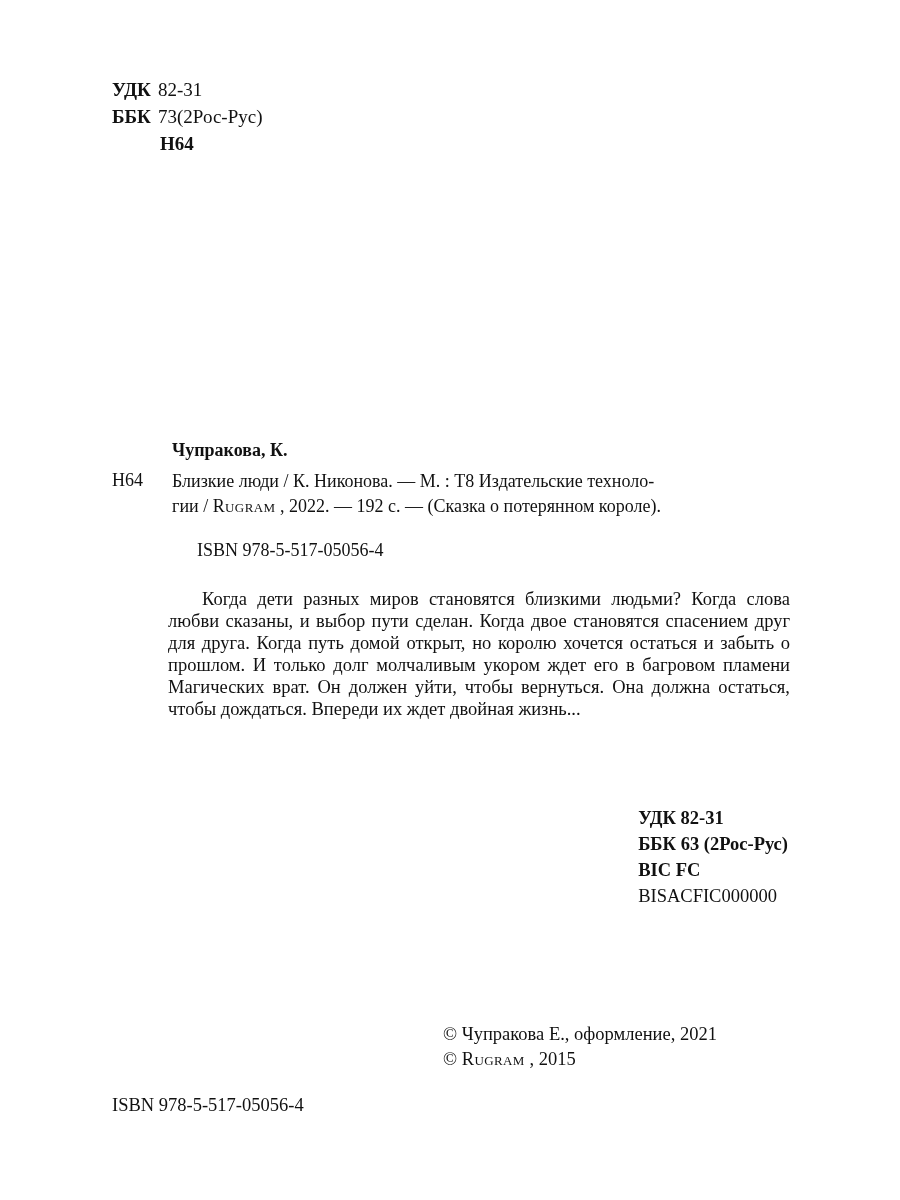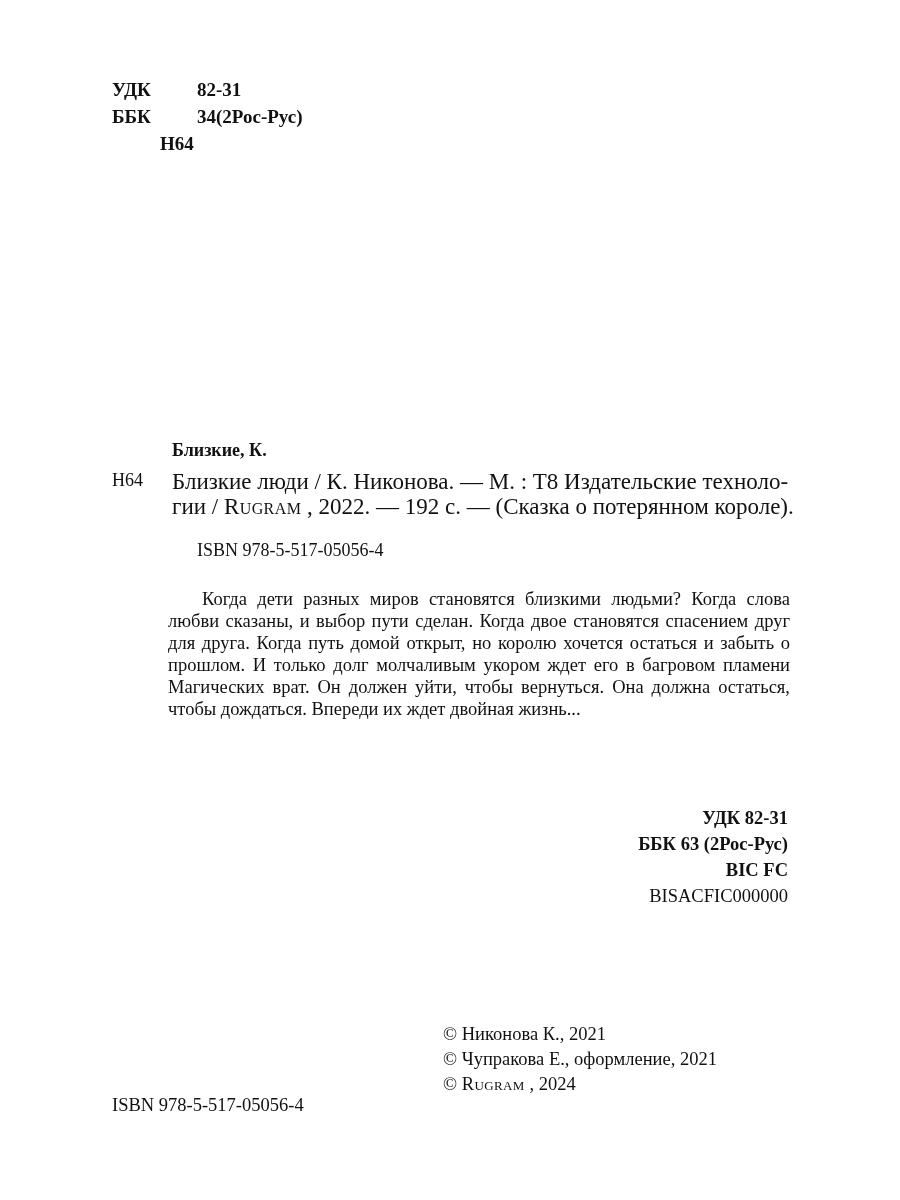--- a/index.html
+++ b/index.html
@@ -33,22 +33,21 @@
   .class-row {
     display: flex;
     white-space: nowrap;
   }
   .class-key {
     font-weight: bold;
     width: 46px;
     display: inline-block;
   }
   .class-val {
-    font-weight: bold;
-    margin-left: 39px;
+    font-weight: normal;
   }
   .class-code {
     font-weight: bold;
     margin-left: 48px;
     display: block;
   }
 
   
   .record {
     position: absolute;
@@ -67,21 +66,21 @@
     display: flex;
   }
   .record-mark {
     width: 60px;
     flex: 0 0 60px;
     font-size: 18px;
     padding-top: 1px;
   }
   .record-text {
     flex: 1;
-    font-size: 23px;
+    font-size: 18px;
     line-height: 25px;
     text-align: justify;
   }
   .record-text .line1 { display: block; }
   .record-text .line2 { display: block; }
   .smallcaps {
     font-variant: small-caps;
     letter-spacing: 0.4px;
   }
 
@@ -103,21 +102,21 @@
     line-height: 22px;
     text-align: justify;
     text-indent: 34px;
   }
 
   
   .index-block {
     position: absolute;
     right: 112px;
     top: 805px;
-    text-align: right;
+    text-align: left;
     font-size: 18.5px;
     line-height: 26px;
   }
   .index-block .bold { font-weight: bold; }
 
   
   .copyright {
     position: absolute;
     left: 443px;
     top: 1022px;
@@ -140,27 +139,27 @@
 
 <div class="page">
 
   <div class="classification">
     <div class="class-row">
       <span class="class-key">УДК</span>
       <span class="class-val">82-31</span>
     </div>
     <div class="class-row">
       <span class="class-key">ББК</span>
-      <span class="class-val">34(2Рос-Рус)</span>
+      <span class="class-val">73(2Рос-Рус)</span>
     </div>
     <span class="class-code">Н64</span>
   </div>
 
   <div class="record">
-    <div class="record-author">Близкие, К.</div>
+    <div class="record-author">Чупракова, К.</div>
     <div class="record-body">
       <div class="record-mark">Н64</div>
       <div class="record-text">
         <span class="line1">Близкие люди / К. Никонова. — М. : Т8 Издательские техноло-</span>
         <span class="line2"><span>гии / </span><span class="smallcaps">Rugram</span><span> , 2022. — 192 с. — (Сказка о потерянном короле).</span></span>
       </div>
     </div>
   </div>
 
   <div class="isbn-line">ISBN 978-5-517-05056-4</div>
@@ -168,20 +167,19 @@
   <div class="annotation">Когда дети разных миров становятся близкими людьми? Когда слова любви сказаны, и выбор пути сделан. Когда двое становятся спасением друг для друга. Когда путь домой открыт, но королю хочется остаться и забыть о прошлом. И только долг молчаливым укором ждет его в багровом пламени Магических врат. Он должен уйти, чтобы вернуться. Она должна остаться, чтобы дождаться. Впереди их ждет двойная жизнь...</div>
 
   <div class="index-block">
     <div class="bold">УДК 82-31</div>
     <div class="bold">ББК 63 (2Рос-Рус)</div>
     <div class="bold">BIC FC</div>
     <div>BISACFIC000000</div>
   </div>
 
   <div class="copyright">
-    <div>© Никонова К., 2021</div>
     <div>© Чупракова Е., оформление, 2021</div>
-    <div><span>© </span><span class="smallcaps">Rugram</span><span> , 2024</span></div>
+    <div><span>© </span><span class="smallcaps">Rugram</span><span> , 2015</span></div>
   </div>
 
   <div class="isbn-bottom">ISBN 978-5-517-05056-4</div>
 
 </div>
 
 </body></html>

